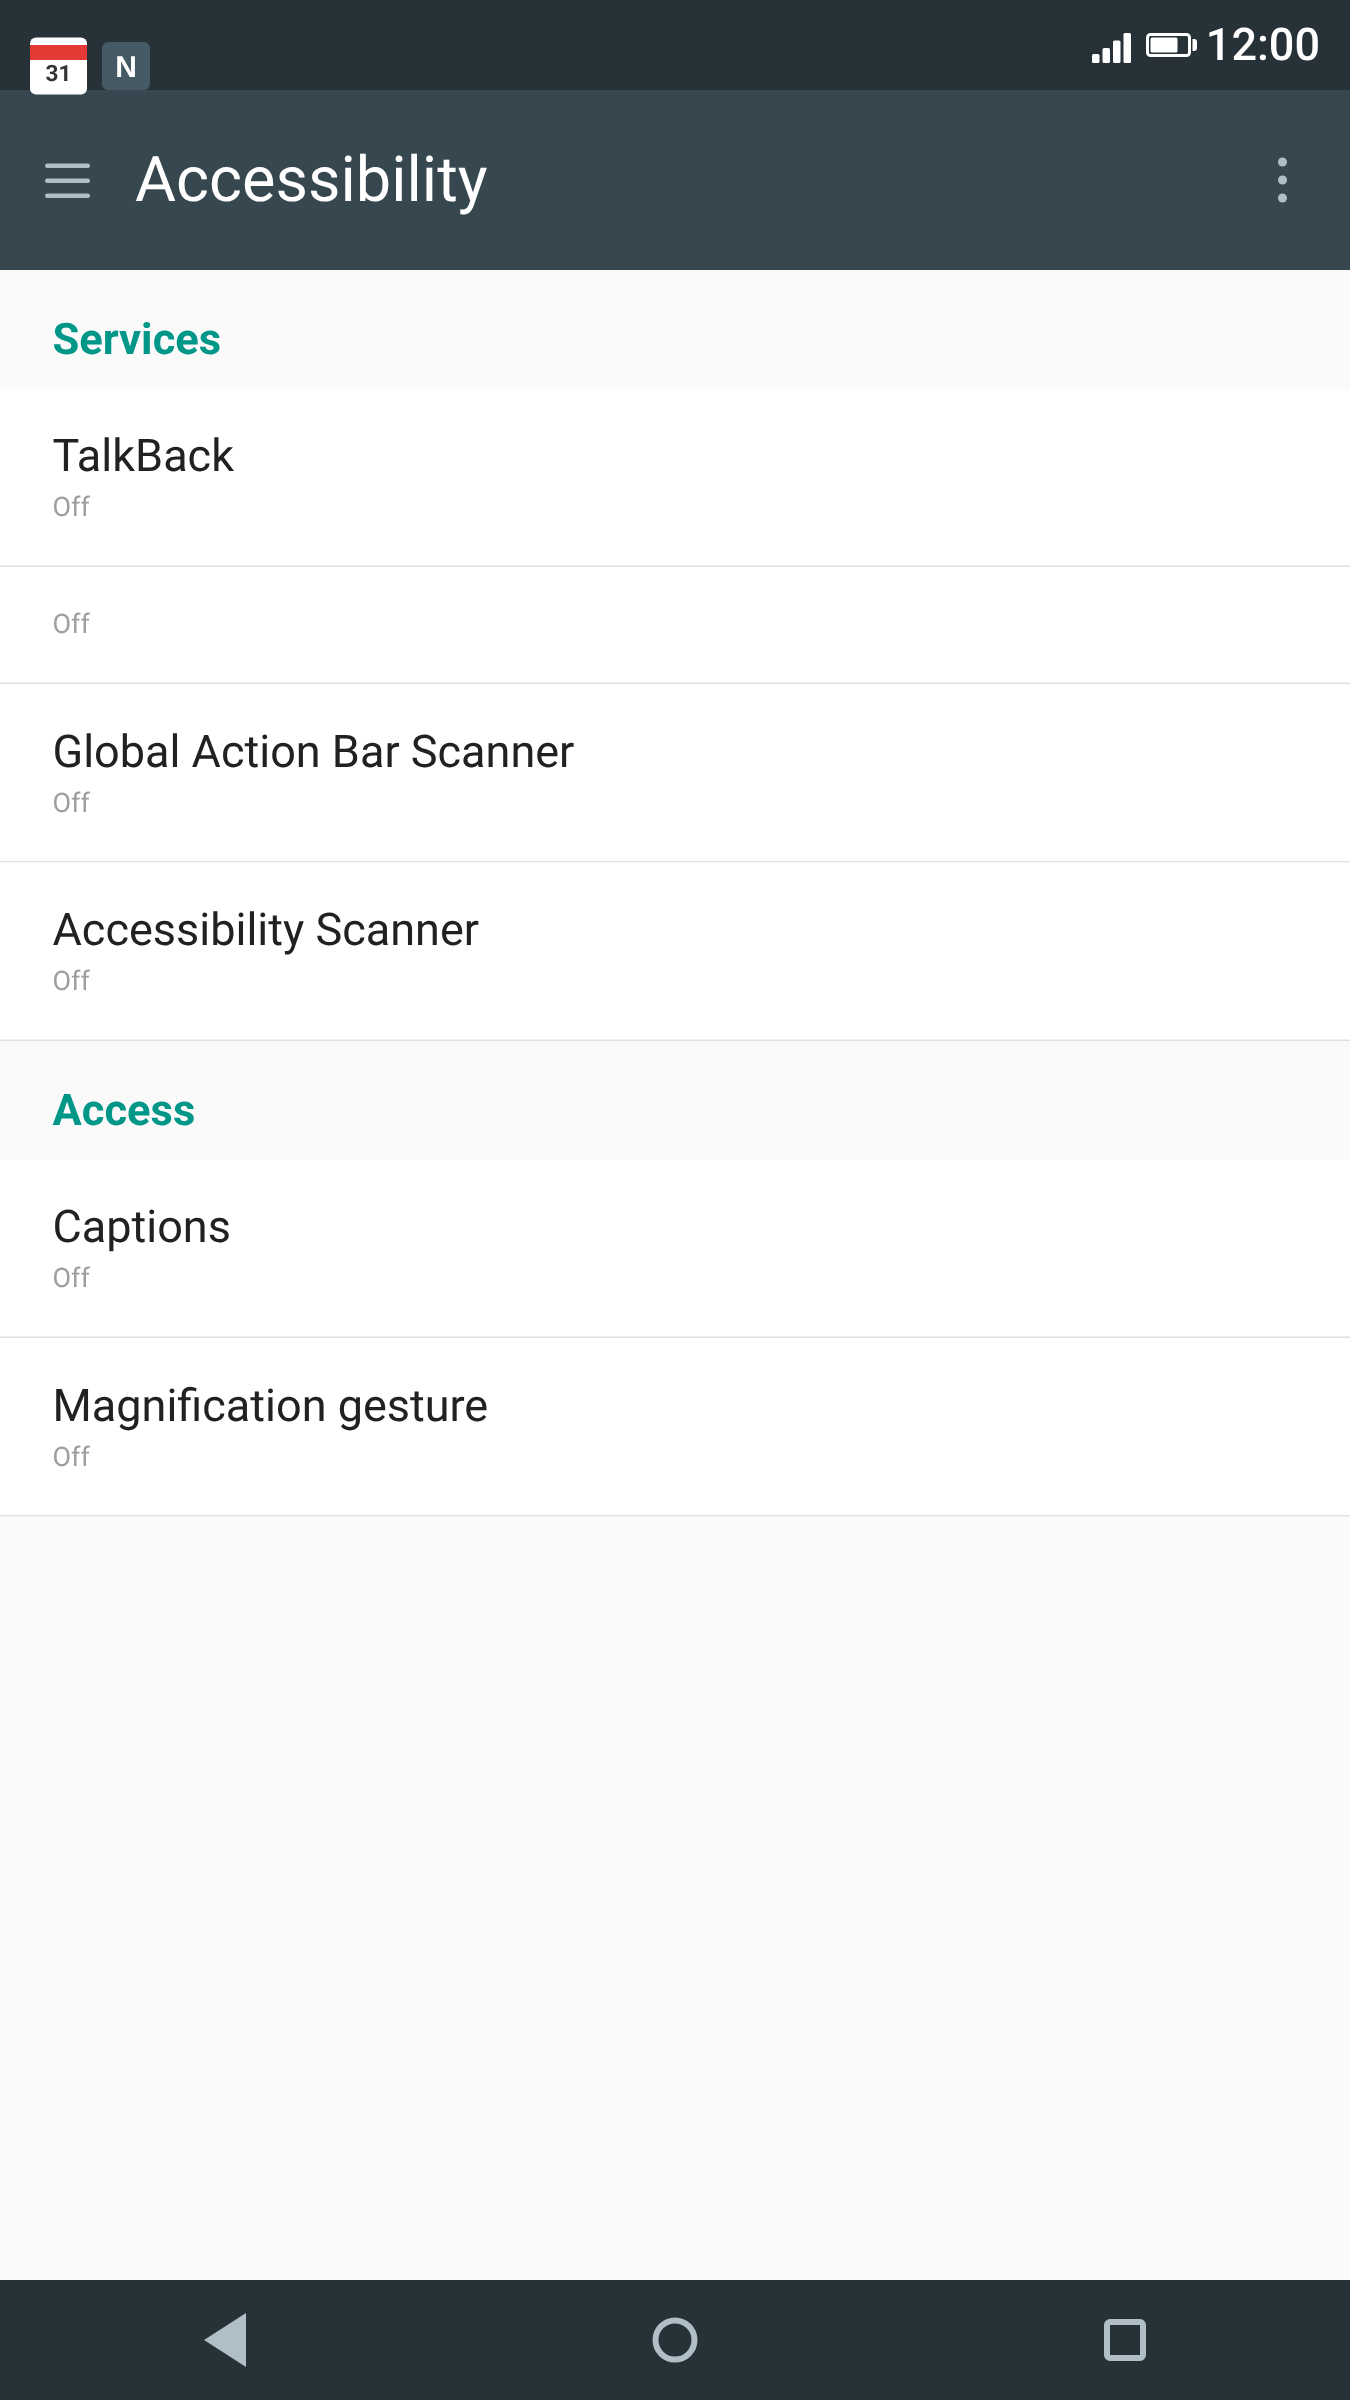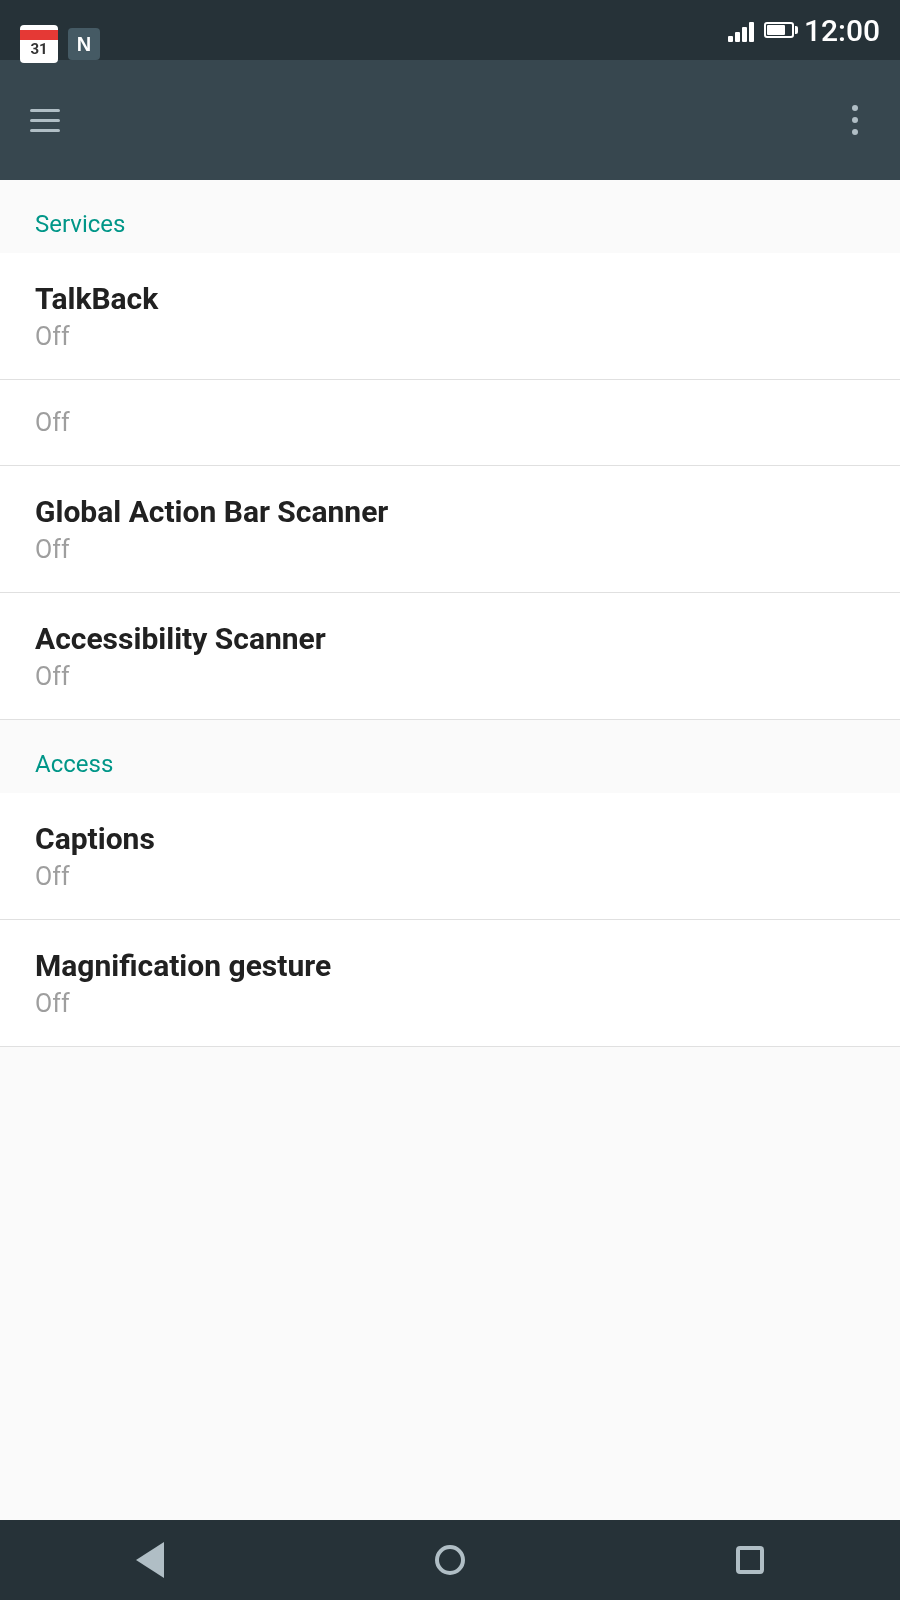--- a/index.html
+++ b/index.html
@@ -181,42 +181,42 @@
       height: calc(1600px - 60px - 120px - 80px);
       overflow-y: auto;
     }
 
     
     .section-header {
       padding: 30px 35px 15px 35px;
     }
 
     .section-title {
-      font-size: 24px;
-      font-weight: 400;
+      font-size: 29px;
+      font-weight: 700;
       color: #009688;
     }
 
     
     .list-item {
       background: white;
       padding: 28px 35px;
       border-bottom: 1px solid #e0e0e0;
       cursor: pointer;
     }
 
     .item-title {
       font-size: 30px;
       color: #212121;
-      font-weight: 700;
+      font-weight: 400;
       margin-bottom: 6px;
     }
 
     .item-subtitle {
-      font-size: 25px;
+      font-size: 18px;
       color: #9e9e9e;
     }
 
     
     .bottom-nav {
       width: 900px;
       height: 80px;
       background: #263238;
       display: flex;
       align-items: center;
@@ -289,20 +289,21 @@
   </div>
 </div>
 
 <div class="app-bar">
   <div class="app-bar-left">
     <div class="hamburger-btn">
       <div class="hamburger-line"></div>
       <div class="hamburger-line"></div>
       <div class="hamburger-line"></div>
     </div>
+    <h1 class="app-bar-title">Accessibility</h1>
   </div>
   <div class="more-btn">
     <div class="more-dot"></div>
     <div class="more-dot"></div>
     <div class="more-dot"></div>
   </div>
 </div>
 
 <div class="content">
 

